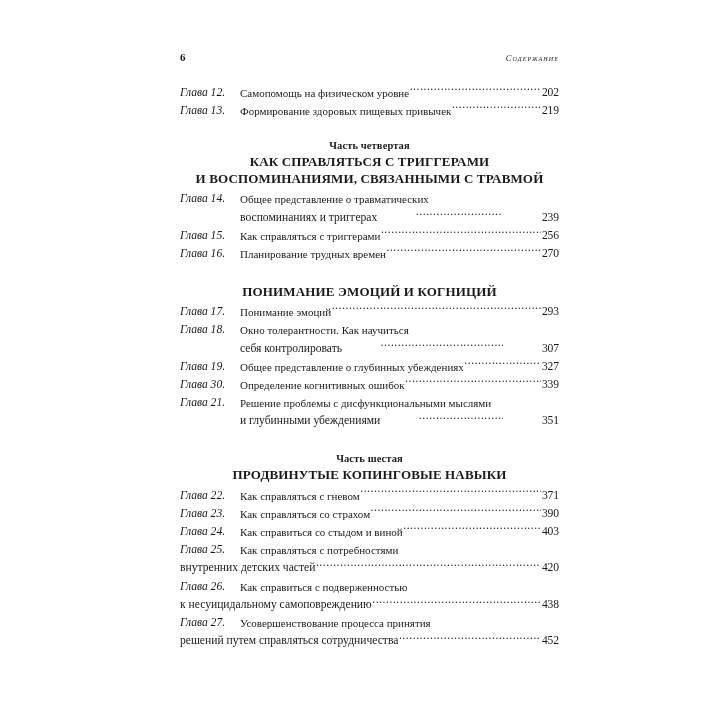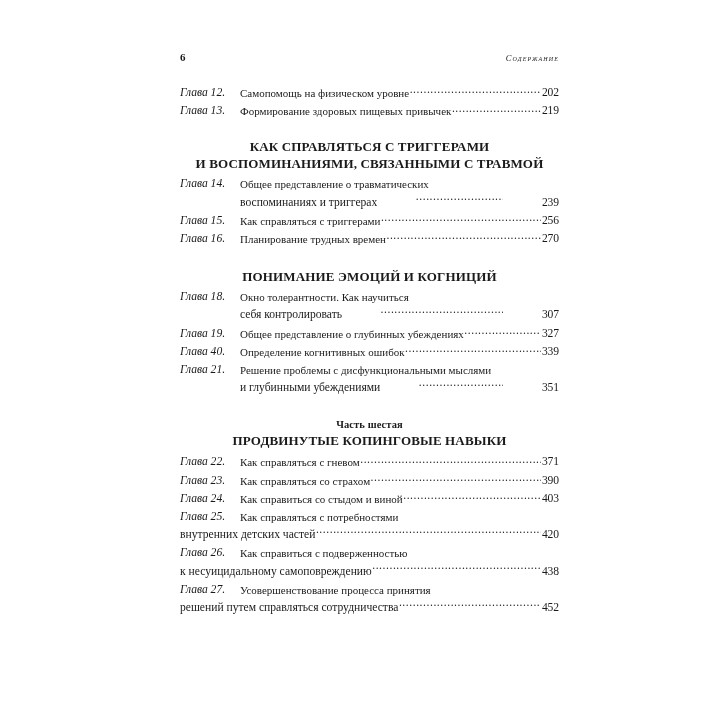--- a/index.html
+++ b/index.html
@@ -88,21 +88,21 @@
 
   
   .entry {
     position: relative;
     font-size: 11.6px;
     line-height: 18.2px;
     white-space: nowrap;
   }
   .entry-main {
     display: flex;
-    align-items: center;
+    align-items: flex-start;
     width: 379px;
   }
   .ch-label {
     font-style: italic;
     width: 60px;
     flex: 0 0 60px;
     font-size: 11.6px;
   }
   .ch-title {
     flex: 0 0 auto;
@@ -178,20 +178,21 @@
         </div>
         <div class="entry">
           <div class="entry-main">
             <span class="ch-label">Глава 13.</span>
             <span class="ch-title">Формирование здоровых пищевых привычек</span>
             <span class="leader"></span>
             <span class="pageno">219</span>
           </div>
         </div>
         <div class="part part-4">
+          <div class="part-label">Часть четвертая</div>
           <div class="part-title">КАК СПРАВЛЯТЬСЯ С ТРИГГЕРАМИ</div>
           <div class="part-title">И ВОСПОМИНАНИЯМИ, СВЯЗАННЫМИ С ТРАВМОЙ</div>
         </div>
         <div class="entry">
           <div class="entry-main no-leader">
             <span class="ch-label">Глава 14.</span>
             <span class="ch-title">Общее представление о травматических</span>
             <span class="leader"></span>
           </div>
           <div class="cont-indent">
@@ -213,20 +214,28 @@
             <span class="ch-label">Глава 16.</span>
             <span class="ch-title">Планирование трудных времен</span>
             <span class="leader"></span>
             <span class="pageno">270</span>
           </div>
         </div>
         <div class="part part-5">
           <div class="part-title">ПОНИМАНИЕ ЭМОЦИЙ И КОГНИЦИЙ</div>
         </div>
         <div class="entry">
+          <div class="entry-main">
+            <span class="ch-label">Глава 17.</span>
+            <span class="ch-title">Понимание эмоций</span>
+            <span class="leader"></span>
+            <span class="pageno">293</span>
+          </div>
+        </div>
+        <div class="entry">
           <div class="entry-main no-leader">
             <span class="ch-label">Глава 18.</span>
             <span class="ch-title">Окно толерантности. Как научиться</span>
             <span class="leader"></span>
           </div>
           <div class="cont-indent">
             <span class="cont-text">себя контролировать</span>
             <span class="leader"></span>
             <span class="pageno">307</span>
           </div>
@@ -234,21 +243,21 @@
         <div class="entry">
           <div class="entry-main">
             <span class="ch-label">Глава 19.</span>
             <span class="ch-title">Общее представление о глубинных убеждениях</span>
             <span class="leader"></span>
             <span class="pageno">327</span>
           </div>
         </div>
         <div class="entry">
           <div class="entry-main">
-            <span class="ch-label">Глава 40.</span>
+            <span class="ch-label">Глава 30.</span>
             <span class="ch-title">Определение  когнитивных ошибок</span>
             <span class="leader"></span>
             <span class="pageno">339</span>
           </div>
         </div>
         <div class="entry">
           <div class="entry-main no-leader">
             <span class="ch-label">Глава 21.</span>
             <span class="ch-title">Решение проблемы с дисфункциональными мыслями</span>
             <span class="leader"></span>

